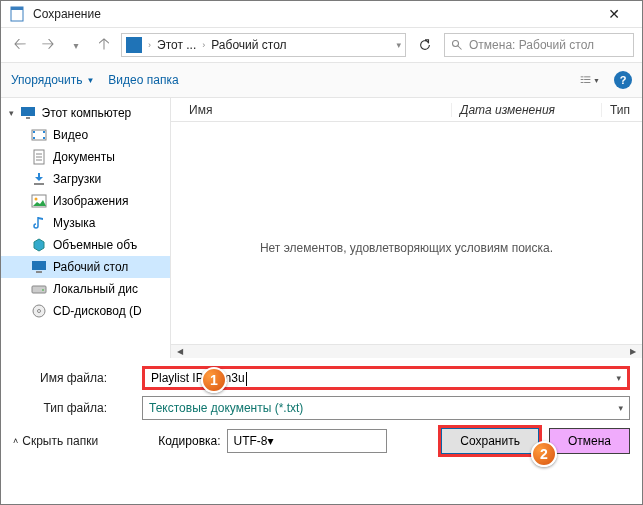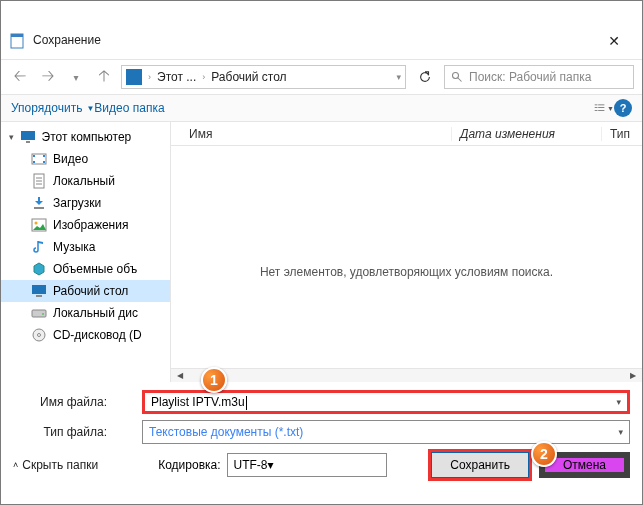--- a/index.html
+++ b/index.html
@@ -1,29 +1,29 @@
 <!DOCTYPE html>
 <html><head>
 <meta charset="utf-8">
 <style>
   * { box-sizing: border-box; font-family: "Segoe UI", Tahoma, sans-serif; }
   body { margin: 0; background: #f0f0f0; }
   .window { width: 643px; height: 505px; background: #fff; border: 1px solid #7a7a7a; position: relative; }
-  .titlebar { height: 27px; display: flex; align-items: flex-start; padding: 0 8px; border-bottom: 1px solid #e5e5e5; margin-top: 32px; }
+  .titlebar { height: 27px; display: flex; align-items: center; padding: 0 8px; border-bottom: 1px solid #e5e5e5; }
   .titlebar .ico { width: 16px; height: 16px; margin-right: 8px; display: flex; }
   .titlebar .title { font-size: 12px; color: #222; flex: 1; }
   .titlebar .close { width: 40px; text-align: center; font-size: 14px; color: #222; cursor: pointer; }
   .navrow { height: 34px; display: flex; align-items: center; padding: 0 8px; gap: 6px; }
   .navbtn { width: 22px; height: 22px; display: flex; align-items: center; justify-content: center; color: #888; }
   .addrbox { flex: 1; height: 24px; border: 1px solid #c9c9c9; display: flex; align-items: center; padding: 0 4px; gap: 6px; font-size: 12px; color: #222; }
   .addrico { width: 16px; height: 16px; background: #1f73b7; display: inline-block; }
   .addrsep { color: #888; font-size: 9px; }
   .refresh { width: 26px; height: 24px; display: flex; align-items: center; justify-content: center; color: #555; }
   .searchbox { width: 190px; height: 24px; border: 1px solid #c9c9c9; display: flex; align-items: center; padding: 0 6px; gap: 6px; font-size: 12px; color: #888; }
-  .toolbar { height: 28px; border-top: 1px solid #e5e5e5; border-bottom: 1px solid #e5e5e5; display: flex; align-items: center; padding: 0 10px; background: #fafafa; }
+  .toolbar { height: 36px; border-top: 1px solid #e5e5e5; border-bottom: 1px solid #e5e5e5; display: flex; align-items: center; padding: 0 10px; gap: 14px; background: #fafafa; }
   .toolbar .linkbtn { color: #0a63a6; font-size: 12px; display: flex; align-items: center; gap: 4px; cursor: pointer; }
   .tbspacer { flex: 1; }
   .tbicon { width: 20px; height: 20px; display: flex; align-items: center; justify-content: center; color: #555; cursor: pointer; }
   .helpico { width: 18px; height: 18px; border-radius: 50%; background: #1f73b7; color: #fff; font-size: 11px; font-weight: bold; display: flex; align-items: center; justify-content: center; cursor: pointer; }
   .body { display: flex; height: 260px; }
   .tree { width: 170px; border-right: 1px solid #e5e5e5; overflow: hidden; font-size: 12px; padding-top: 4px; }
   .tnode { display: flex; align-items: center; height: 22px; padding-left: 8px; gap: 6px; cursor: pointer; }
   .tnode.child { padding-left: 30px; }
   .tnode.sel { background: #cde8ff; }
   .tnode .tico { width: 16px; height: 16px; display: flex; align-items: center; justify-content: center; }
@@ -38,21 +38,21 @@
   .bottom { padding: 8px 12px 10px 12px; }
   .frow { display: flex; align-items: center; margin-bottom: 6px; gap: 29px; }
   .flabel { width: 100px; text-align: right; font-size: 12px; color: #222; padding-right: 6px; }
   .fctl { flex: 1; height: 24px; border: 1px solid #8a8a8a; display: flex; align-items: center; padding: 0 6px; font-size: 12px; position: relative; background: #fff; }
   .fctl.hl { border: 3px solid #e33; }
   .fctl .caret { position: absolute; right: 6px; font-size: 9px; color: #555; }
   .typedtext { position: relative; }
   .typedtext::after { content: ""; position: absolute; right: -2px; top: 1px; width: 1px; height: 14px; background: #000; }
   .btnrow { display: flex; align-items: center; margin-top: 8px; }
   .hidefolders { font-size: 12px; color: #222; display: flex; align-items: center; gap: 4px; cursor: pointer; }
-  .btn { height: 26px; padding: 0 18px; border: 6px solid #404040; background: #d946ef; font-size: 12px; display: flex; align-items: center; justify-content: center; cursor: pointer; }
+  .btn { height: 26px; padding: 0 18px; border: 1px solid #404040; background: #f0abfc; font-size: 12px; display: flex; align-items: center; justify-content: center; cursor: pointer; }
   .btn.primary { background: #e1e1e1; border: 1px solid #0a63a6; outline: 3px solid #e33; }
   .enc { display: flex; align-items: center; gap: 6px; margin-left: 60px; }
   .encsel { width: 160px; height: 24px; border: 1px solid #8a8a8a; display: flex; align-items: center; padding: 0 6px; font-size: 12px; position: relative; background: #fff; }
   .badge { position: absolute; width: 26px; height: 26px; border-radius: 50%; border: 2px solid #fff; box-shadow: 0 1px 3px rgba(0,0,0,.4); display: flex; align-items: center; justify-content: center; color: #fff; font-weight: bold; font-size: 14px; background: radial-gradient(circle at 30% 30%, #ff9a3c, #d85410); z-index: 10; }
 </style>
 </head>
 <body>
 
 <div class="window">
   <div class="titlebar">
@@ -83,21 +83,21 @@
     <div class="refresh">
       <svg width="14" height="14" viewBox="0 0 16 16">
           <path d="M13 8a5 5 0 1 1-2-4l1 2V2h-4" fill="none" stroke="#333" stroke-width="1.3"></path>
         </svg>
     </div>
     <div class="searchbox">
       <svg width="12" height="12" viewBox="0 0 16 16">
           <circle cx="6" cy="6" r="4" fill="none" stroke="#888" stroke-width="1.4"></circle>
           <line x1="9" y1="9" x2="14" y2="14" stroke="#888" stroke-width="1.4"></line>
         </svg>
-      <span>Поиск: Рабочий папка</span>
+      <span>Отмена: Рабочий стол</span>
     </div>
   </div>
 
   <div class="toolbar">
     <div class="linkbtn">
       <span>Упорядочить</span>
         <span style="font-size:8px">▼</span>
     </div>
     <div class="linkbtn">
       <span>Видео папка</span>
@@ -143,21 +143,21 @@
         </div>
       <div class="tnode child">
           <span class="tico">
             <svg width="14" height="16" viewBox="0 0 14 16">
               <rect x="2" y="1" width="10" height="14" fill="#fff" stroke="#888"></rect>
               <line x1="4" y1="5" x2="10" y2="5" stroke="#888"></line>
               <line x1="4" y1="8" x2="10" y2="8" stroke="#888"></line>
               <line x1="4" y1="11" x2="10" y2="11" stroke="#888"></line>
             </svg>
           </span>
-          <span>Локальный</span>
+          <span>Документы</span>
         </div>
       <div class="tnode child">
           <span class="tico">
             <svg width="14" height="14" viewBox="0 0 14 14">
               <path d="M7 9 L3 5 h3 V1 h2 v4 h3 z" fill="#2a88d8"></path>
               <rect x="2" y="11" width="10" height="2" fill="#888"></rect>
             </svg>
           </span>
           <span>Загрузки</span>
         </div>
@@ -237,21 +237,21 @@
     <div class="frow">
       <div class="flabel">Имя файла:</div>
       <div class="fctl hl" style="position:relative">
         <span class="typedtext">Playlist IPTV.m3u</span>
         <span class="caret">▾</span>
       </div>
     </div>
     <div class="frow">
       <div class="flabel">Тип файла:</div>
       <div class="fctl">
-        <span style="color:#3b82f6">Текстовые документы (*.txt)</span>
+        <span style="color:#0f766e">Текстовые документы (*.txt)</span>
         <span class="caret">▾</span>
       </div>
     </div>
 
     <div class="btnrow">
       <div class="hidefolders">
         <span style="font-size:9px">˄</span>
         <span>Скрыть папки</span>
       </div>
       <div class="enc">

